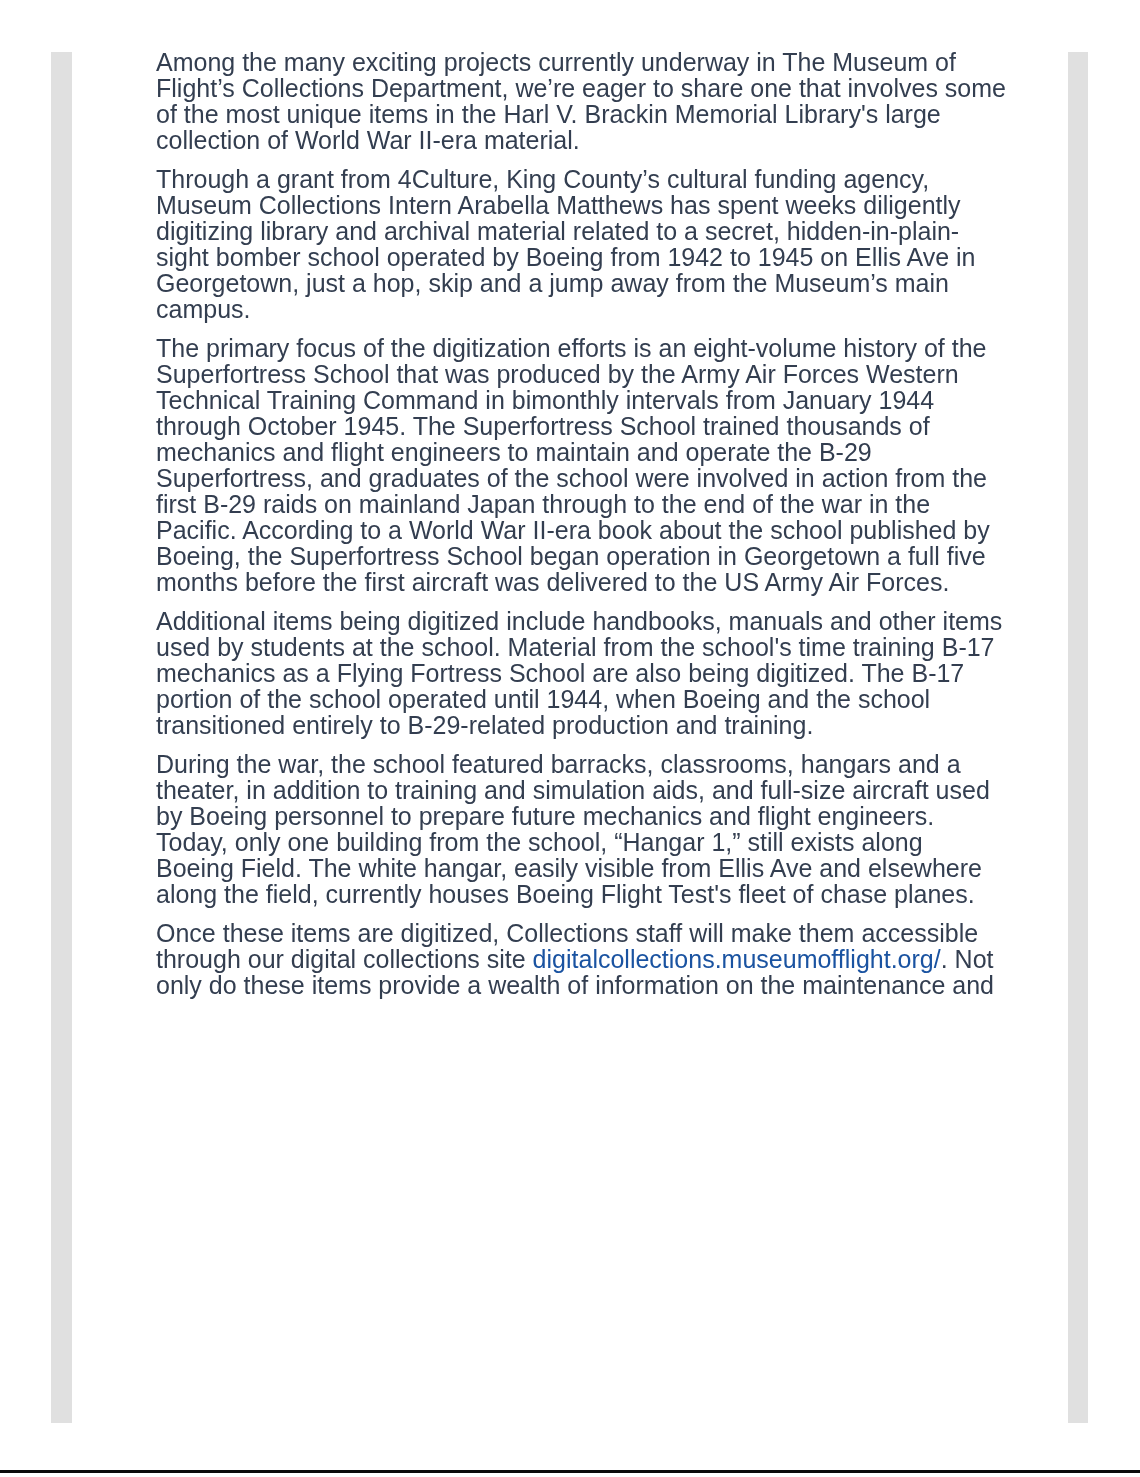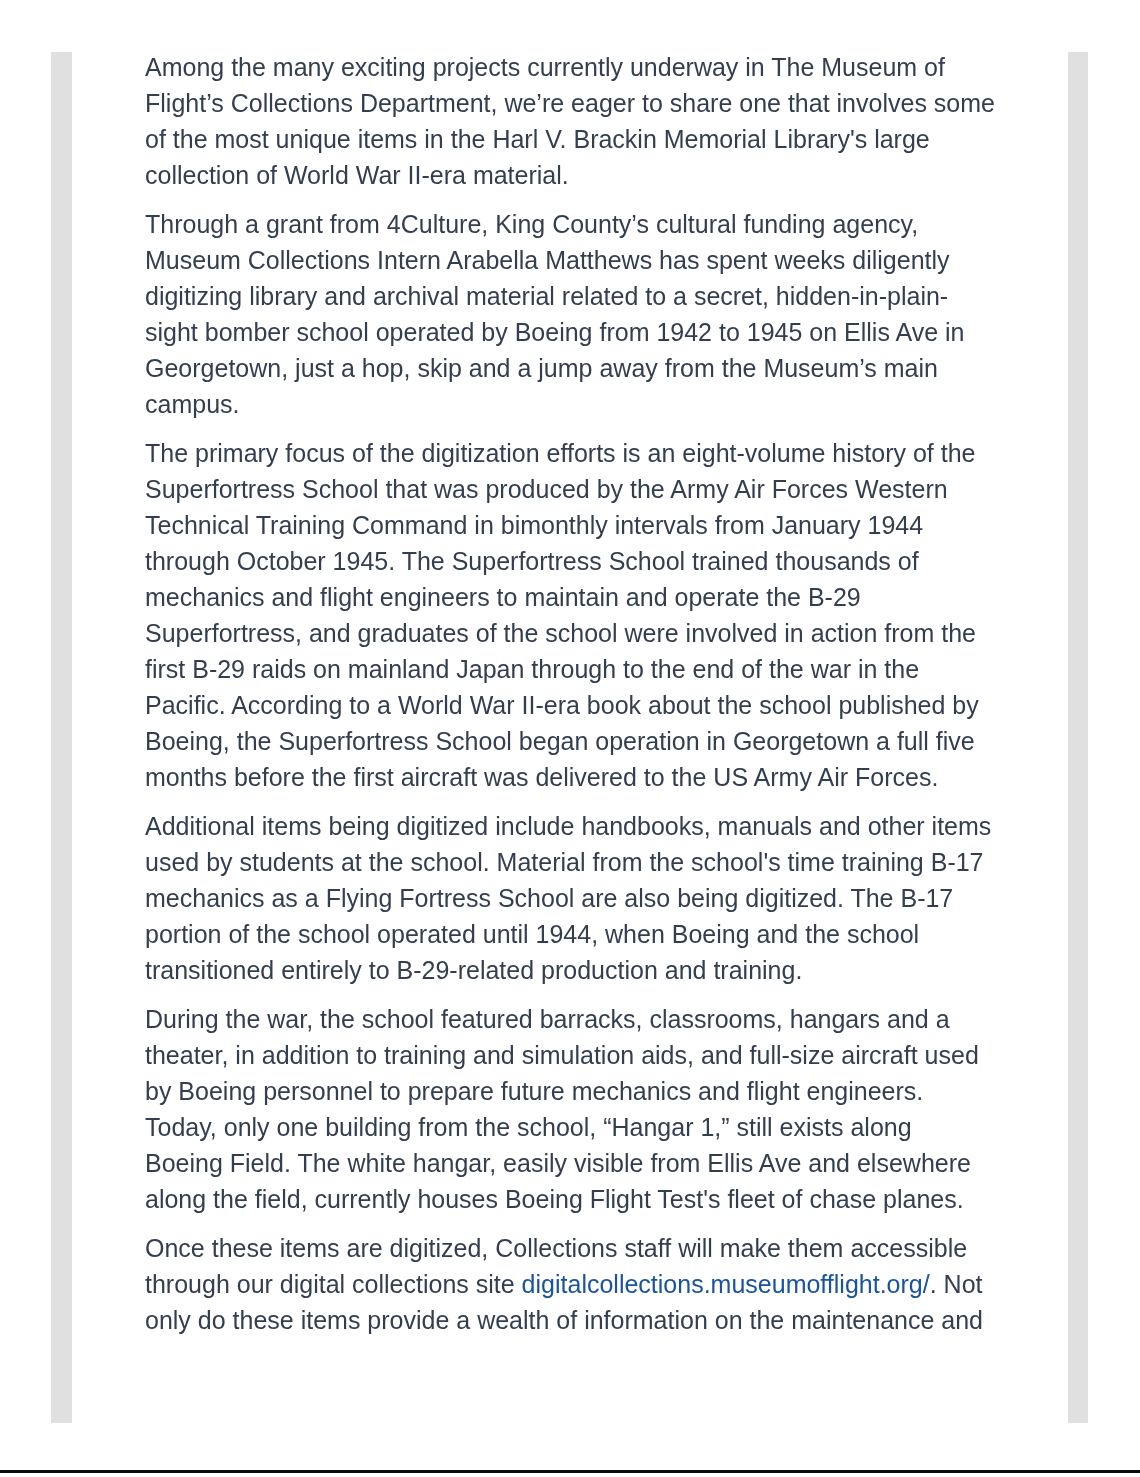--- a/index.html
+++ b/index.html
@@ -18,25 +18,25 @@
   .margin-strip {
     position: absolute;
     top: 52px;
     height: 1371px;
     background: #e0e0e0;
   }
   .margin-strip.left  { left: 51px;  width: 21px; }
   .margin-strip.right { left: 1068px; width: 20px; }
   .article {
     position: absolute;
-    left: 145px;
+    left: 156px;
     top: 49px;
     width: 850px;
     font-size: 25px;
-    line-height: 36px;
+    line-height: 26px;
     color: #333e50;
     letter-spacing: 0;
   }
   .article p {
     margin: 0 0 13px 0;
     padding: 0;
   }
   .article a {
     color: #1a53a1;
     text-decoration: none;

